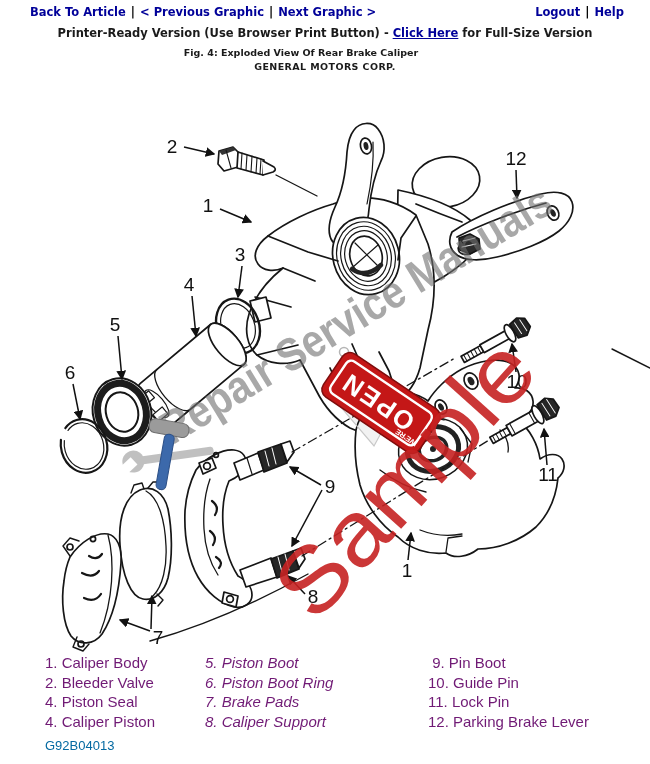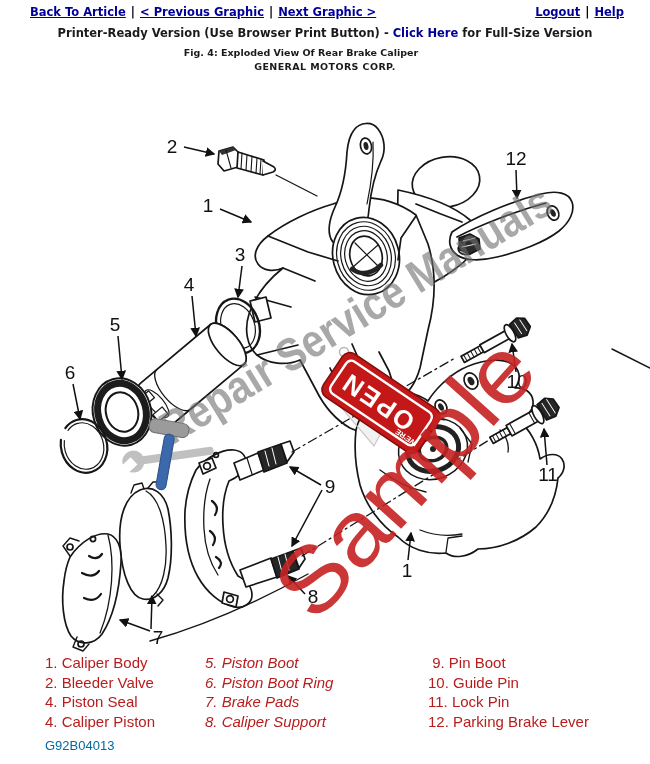--- a/index.html
+++ b/index.html
@@ -1,33 +1,33 @@
 <!DOCTYPE html>
 <html><head>
 <meta charset="utf-8">
 <style>
   html,body{margin:0;padding:0;background:#fff;}
   body{width:650px;height:764px;position:relative;overflow:hidden;
        font-family:"Liberation Sans",sans-serif;color:#111;}
   .navrow{position:absolute;top:5px;left:30px;right:26px;display:flex;
           justify-content:space-between;font-family:"DejaVu Sans",sans-serif;
           font-size:11.5px;font-weight:bold;white-space:nowrap;}
-  .navrow a{color:#000099;text-decoration:underline;cursor:pointer;}
+  .navrow a{color:#000099;cursor:pointer;}
   .sep{color:#000;margin:0 5px;font-weight:bold;}
   .printerline{position:absolute;top:26px;left:0;width:650px;text-align:center;
                font-family:"DejaVu Sans",sans-serif;font-size:11.5px;font-weight:bold;
                color:#1a1a1a;white-space:nowrap;}
-  .printerline a{color:#000099;cursor:pointer;}
+  .printerline a{color:#000099;text-decoration:underline;cursor:pointer;}
   .figcap{position:absolute;top:47px;left:0;width:602px;text-align:center;
           font-family:"DejaVu Sans",sans-serif;font-size:9.5px;font-weight:bold;color:#1a1a1a;}
   .company{position:absolute;top:61px;left:0;width:650px;text-align:center;
            font-family:"DejaVu Sans",sans-serif;font-size:9.5px;font-weight:bold;
            color:#1a1a1a;letter-spacing:.4px;}
   #diagram{position:absolute;top:88px;left:0;}
-  .legend{position:absolute;top:653px;font-size:15px;line-height:19.5px;color:#b91c1c;}
+  .legend{position:absolute;top:653px;font-size:15px;line-height:19.5px;color:#701a75;}
   .legend div{white-space:pre;}
   #legend-col1{left:45px;} #legend-col2{left:205px;font-style:italic;} #legend-col3{left:385px;margin-left:43px;}
   .figid{position:absolute;top:738px;left:45px;font-size:13px;color:#0369a1;}
   text{font-family:"Liberation Sans",sans-serif;}
 </style>
 </head>
 <body>
 
 <div class="navrow">
   <span>

